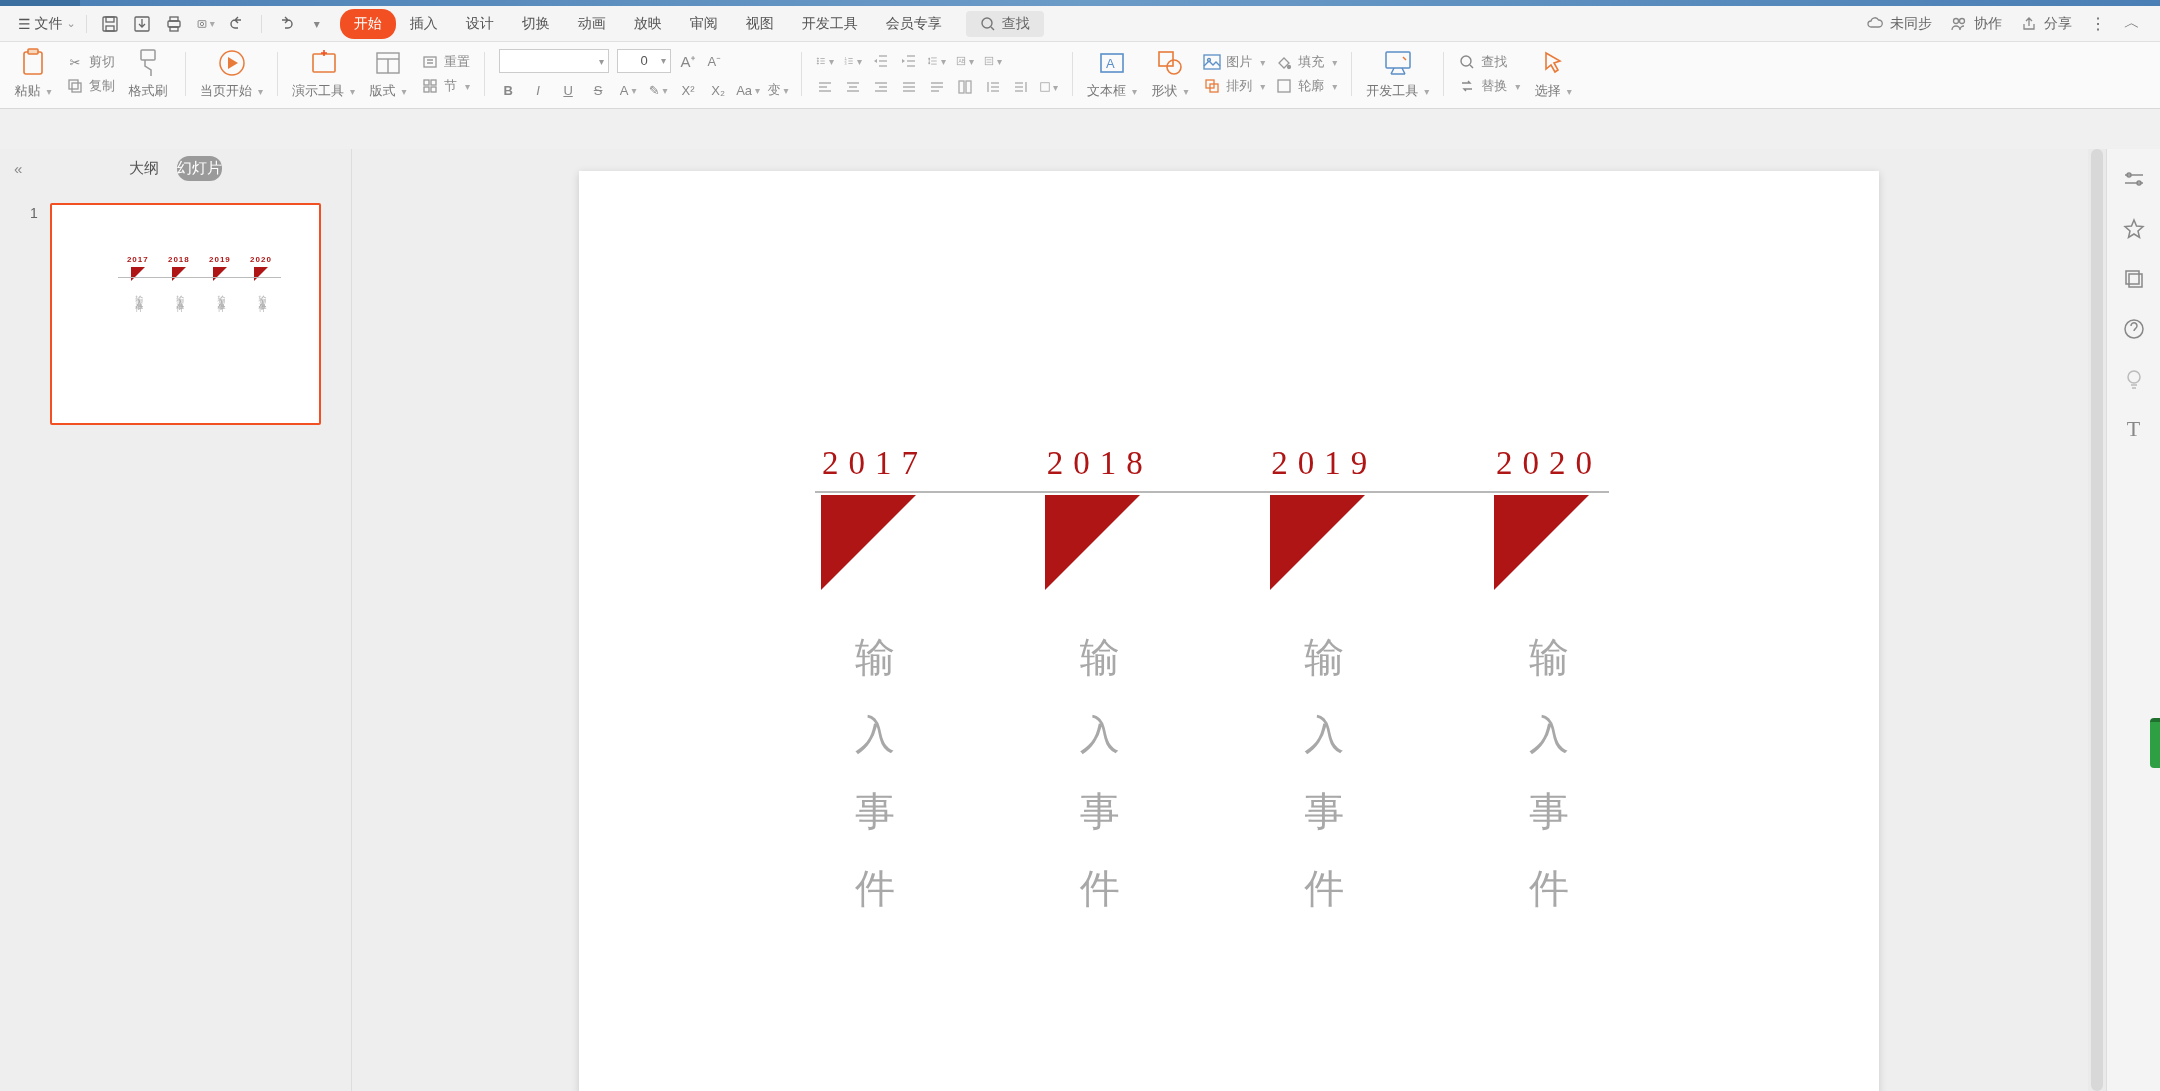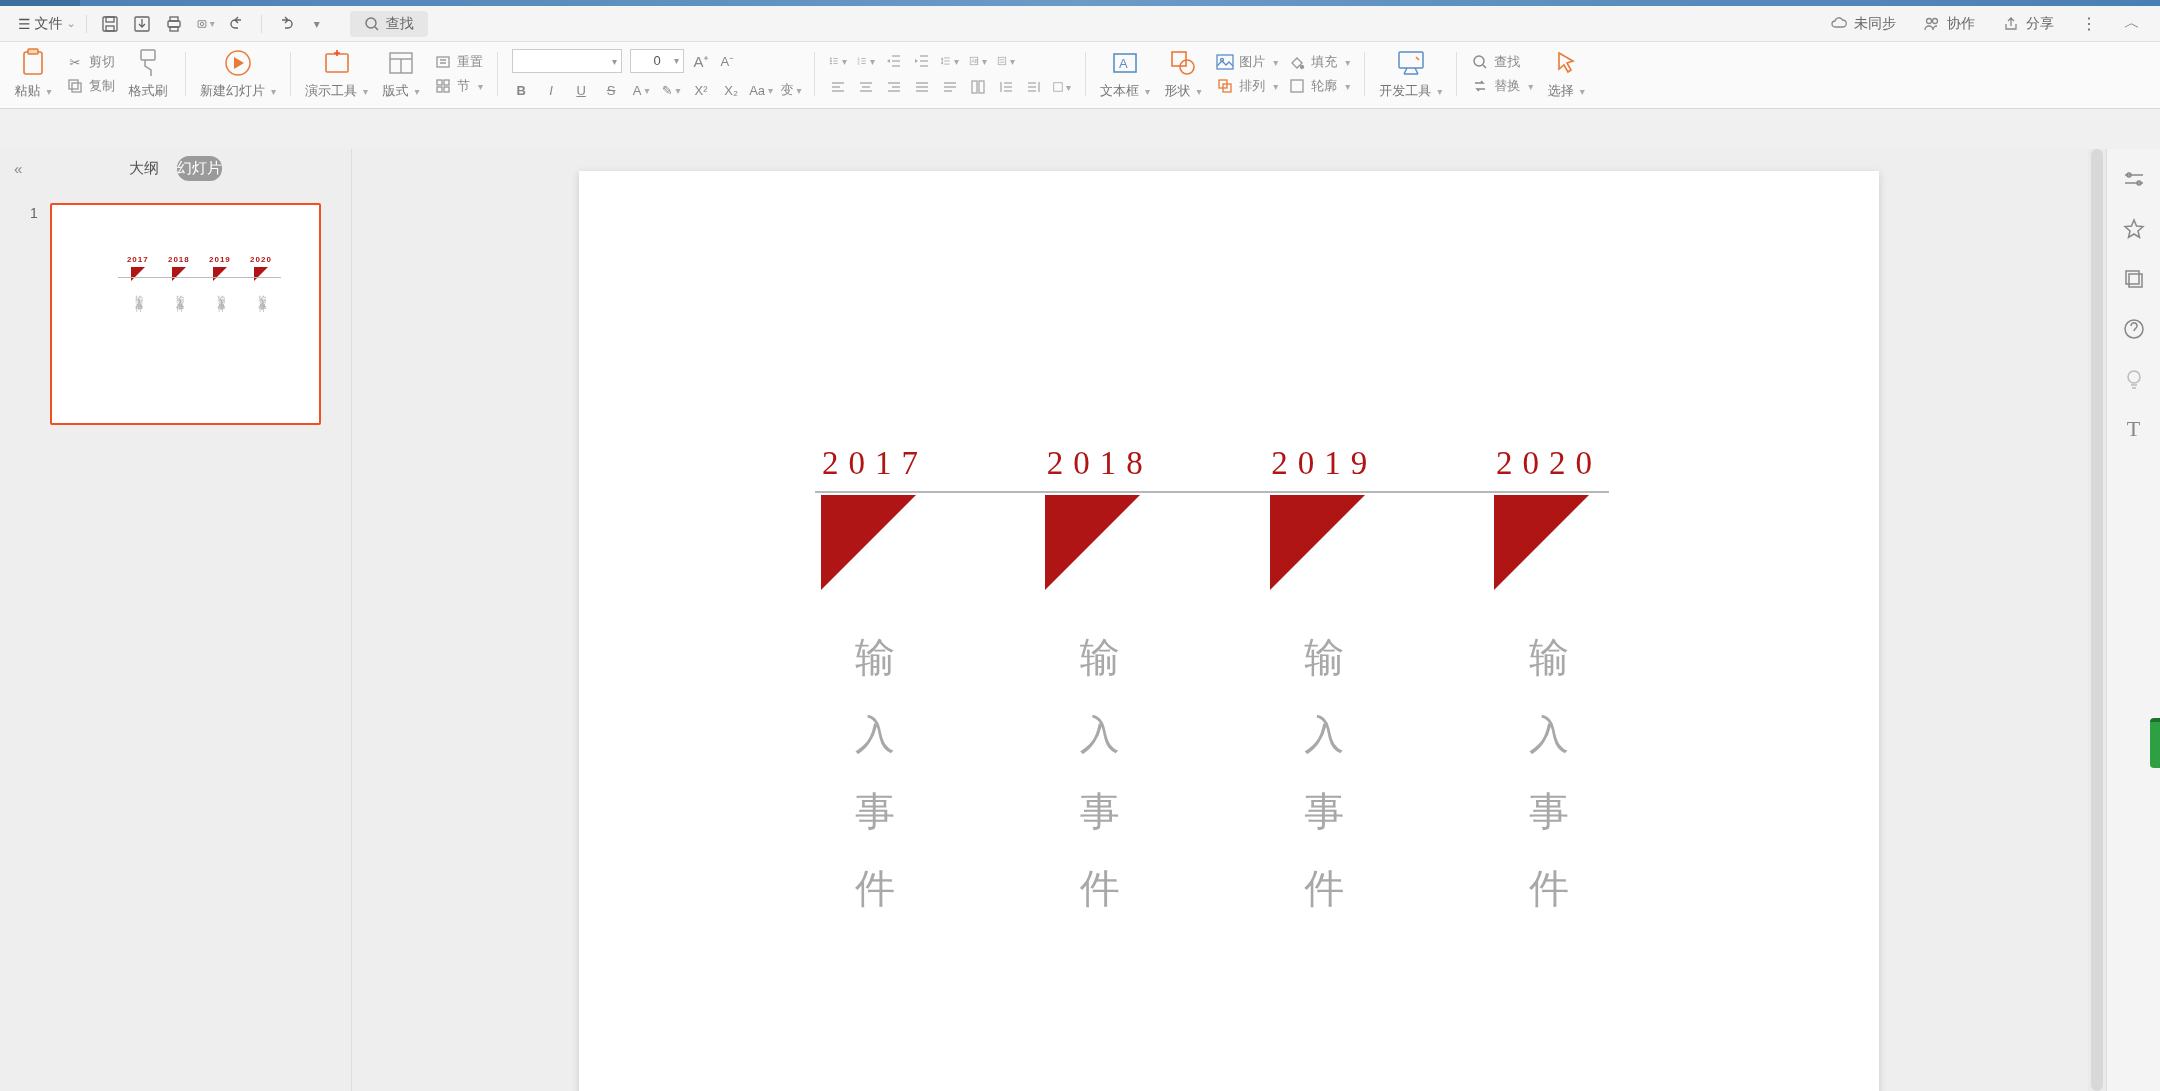--- a/index.html
+++ b/index.html
@@ -35,21 +35,21 @@
   .menubar .qa-sep { width: 1px; height: 18px; background: #ddd; }
   .menubar .tabs { display: flex; align-items: center; gap: 0; }
   .menubar .tab { padding: 6px 14px; cursor: pointer; color: #555; border-radius: 14px; }
   .menubar .tab.active { background: #f25022; color: #fff; }
   .menubar .search-box {
     display: flex; align-items: center; gap: 6px;
     padding: 4px 14px; background: #e6e6e6; border-radius: 4px;
     margin-left: 10px; color: #666; cursor: pointer;
   }
   .menubar .right-actions {
-    margin-left: auto; display: flex; align-items: center; gap: 27px;
+    margin-left: auto; display: flex; align-items: center; gap: 18px;
     color: #666; padding-right: 12px;
   }
   .menubar .right-action { display: flex; align-items: center; gap: 6px; cursor: pointer; }
   .menubar .chev-up { font-size: 16px; color: #777; }
 
   
   .ribbon {
     background: #fafafa;
     display: flex;
     align-items: stretch;
@@ -188,20 +188,32 @@
       </div>
     <div class="qa-sep"></div>
     <div class="qa-icon">
         <svg width="18" height="18" viewBox="0 0 18 18" fill="none" stroke="#666" stroke-width="1.4">
           <path d="M6 5h6a4 4 0 110 8H9M9 2l3 3-3 3"></path>
         </svg>
       </div>
     <div class="qa-icon" style="font-size:12px;color:#888">▾</div>
   </div>
 
+  <div class="tabs">
+    <div class="tab active">开始</div>
+    <div class="tab">插入</div>
+    <div class="tab">设计</div>
+    <div class="tab">切换</div>
+    <div class="tab">动画</div>
+    <div class="tab">放映</div>
+    <div class="tab">审阅</div>
+    <div class="tab">视图</div>
+    <div class="tab">开发工具</div>
+    <div class="tab">会员专享</div>
+  </div>
 
   <div class="search-box">
     <svg width="16" height="16" viewBox="0 0 16 16" fill="none" stroke="#777" stroke-width="1.4">
         <circle cx="7" cy="7" r="5"></circle>
         <path d="M11 11l3 3"></path>
       </svg>
     <span>查找</span>
   </div>
 
   <div class="right-actions">
@@ -274,21 +286,21 @@
 
   <div class="ribbon-group">
     <div class="rb-col">
       <div class="big-icon">
           <svg width="30" height="30" viewBox="0 0 30 30" fill="none" stroke="#e87b3a" stroke-width="1.5">
             <circle cx="15" cy="15" r="12"></circle>
             <path d="M11 9l10 6-10 6z" fill="#e87b3a" stroke="none"></path>
           </svg>
         </div>
       <div class="lbl dd-arrow">
-          <span>新建幻灯片</span>
+          <span>当页开始</span>
         </div>
     </div>
   </div>
   <div class="ribbon-sep"></div>
 
   <div class="ribbon-group">
     <div class="rb-col">
       <div class="big-icon">
           <svg width="30" height="30" viewBox="0 0 30 30" fill="none" stroke="#e87b3a" stroke-width="1.6">
             <rect x="4" y="6" width="22" height="18" rx="1"></rect>

